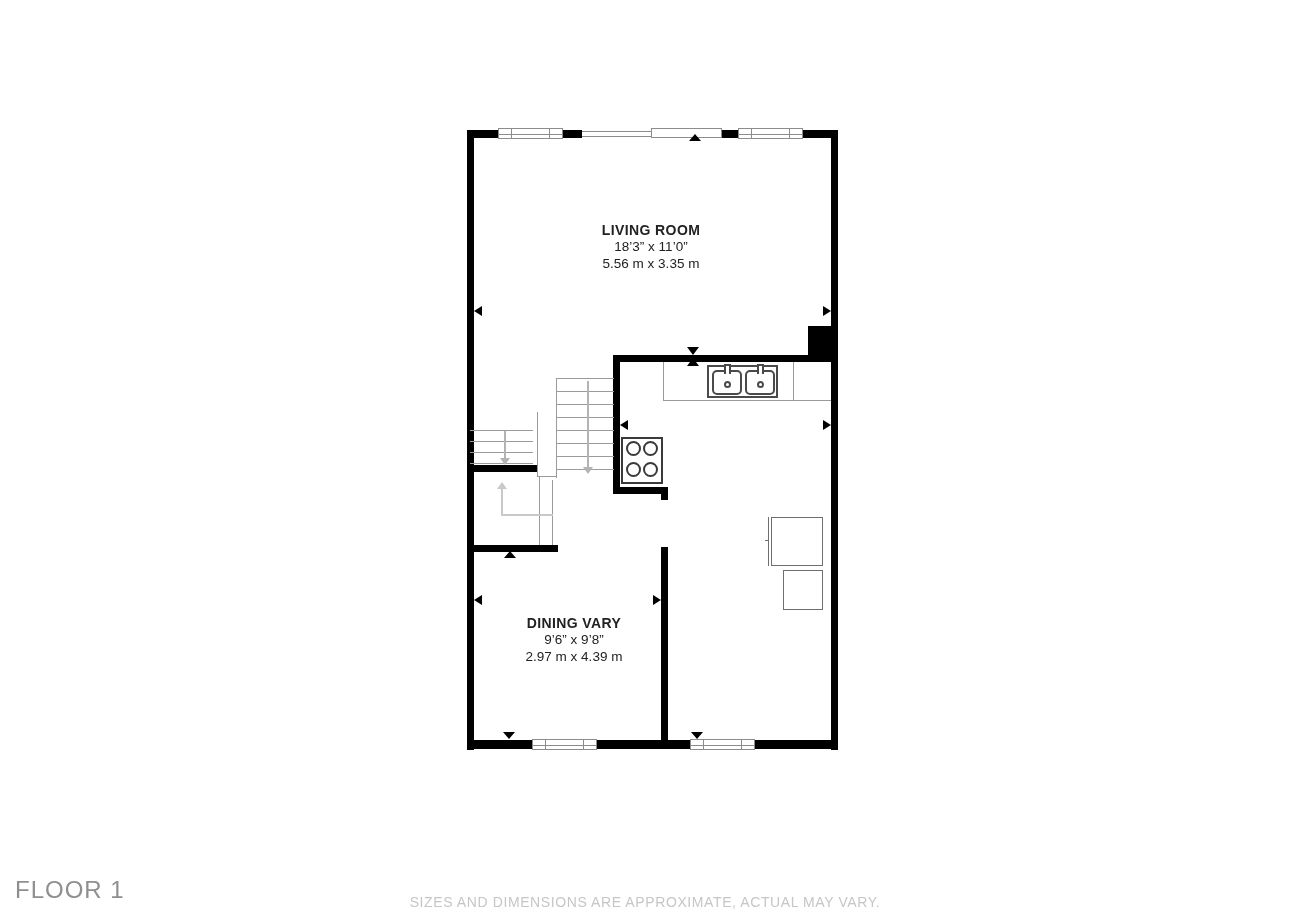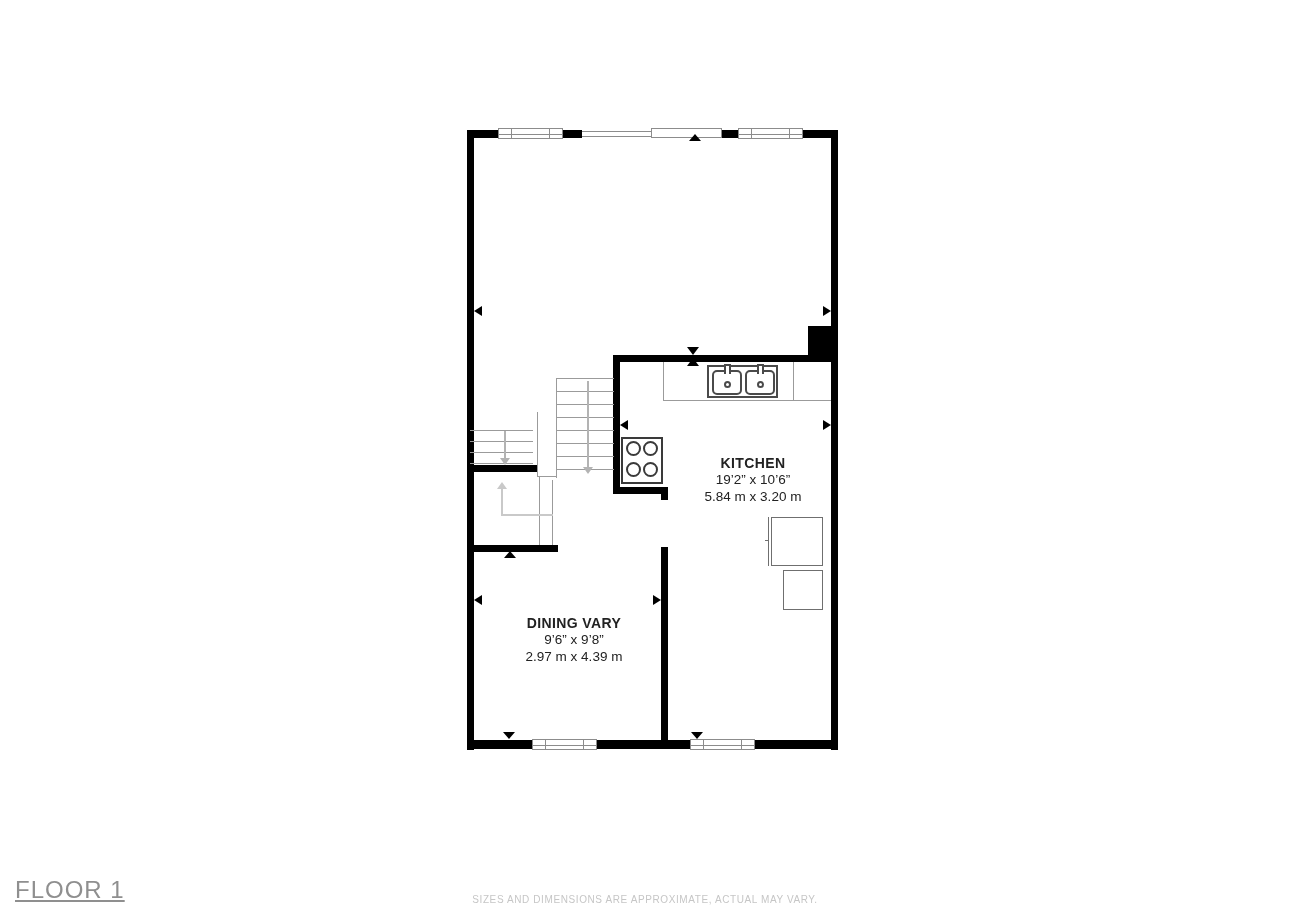--- a/index.html
+++ b/index.html
@@ -36,25 +36,25 @@
   .fixture-dark { position:absolute; background:#ffffff; border:2px solid #3a3a3a; box-sizing:border-box; }
   .burner { position:absolute; width:15px; height:15px; border:2px solid #3a3a3a; border-radius:50%; box-sizing:border-box; background:#fff; }
   .sink-outer { position:absolute; background:#fff; border:2px solid #4a4a4a; box-sizing:border-box; }
   .bowl { position:absolute; background:#fff; border:2px solid #4a4a4a; border-radius:5px; box-sizing:border-box; }
   .drain { position:absolute; width:7px; height:7px; border:2px solid #4a4a4a; border-radius:50%; box-sizing:border-box; }
   .faucet { position:absolute; background:#fff; border:2px solid #4a4a4a; border-bottom:none; box-sizing:border-box; }
   
   .room-label { position:absolute; width:200px; text-align:center; color:#222222; }
   .room-name { font-size:14px; font-weight:700; letter-spacing:0.4px; line-height:17px; }
   .room-dim  { font-size:13.5px; font-weight:400; line-height:16.5px; }
-  .floor-label { position:absolute; left:15px; top:876px; font-size:24px; color:#8f8f8f; letter-spacing:1px;text-decoration:underline; }
+  .floor-label { position:absolute; left:15px; top:876px; font-size:24px; color:#8f8f8f; letter-spacing:1px; }
   .watermark { position:absolute; left:0; width:1290px; top:853px; text-align:center;
                font-size:27px; font-weight:600; color:#e4e4e4; letter-spacing:0.5px; }
   .disclaimer { position:absolute; left:0; width:1290px; top:894px; text-align:center;
-                font-size:10px; color:#c6c6c6; letter-spacing:0.6px; }
+                font-size:14px; color:#c6c6c6; letter-spacing:0.6px; }
 </style>
 </head>
 <body>
 
 <div id="canvas">
 
   <div class="wall" style="left:467px;top:130px;width:31px;height:8px;"></div>
   <div class="wall" style="left:563px;top:130px;width:19px;height:8px;"></div>
   <div class="wall" style="left:722px;top:130px;width:16px;height:8px;"></div>
   <div class="wall" style="left:803px;top:130px;width:35px;height:8px;"></div>
@@ -144,24 +144,24 @@
   <div class="tri tri-right" style="left:823px;top:420px;"></div>
   <div class="tri tri-left" style="left:474px;top:595px;"></div>
   <div class="tri tri-right" style="left:653px;top:595px;"></div>
   <div class="tri tri-up" style="left:689px;top:134px;"></div>
   <div class="tri tri-up" style="left:504px;top:551px;"></div>
   <div class="tri tri-down" style="left:503px;top:732px;"></div>
   <div class="tri tri-down" style="left:691px;top:732px;"></div>
   <div class="tri tri-down-sm" style="left:687px;top:347px;"></div>
   <div class="tri tri-up-sm" style="left:687px;top:358px;"></div>
 
-  <div class="room-label" style="left:653px;top:455px;">
-    <div class="room-name">KITCHEN</div>
-    <div class="room-dim">19’2” x 10’6”</div>
-    <div class="room-dim">5.84 m x 3.20 m</div>
+  <div class="room-label" style="left:551px;top:222px;">
+    <div class="room-name">LIVING ROOM</div>
+    <div class="room-dim">18’3” x 11’0”</div>
+    <div class="room-dim">5.56 m x 3.35 m</div>
   </div>
   <div class="room-label" style="left:474px;top:615px;">
     <div class="room-name">DINING VARY</div>
     <div class="room-dim">9’6” x 9’8”</div>
     <div class="room-dim">2.97 m x 4.39 m</div>
   </div>
 
   <div class="disclaimer">SIZES AND DIMENSIONS ARE APPROXIMATE, ACTUAL MAY VARY.</div>
   <div class="floor-label">FLOOR 1</div>
 

